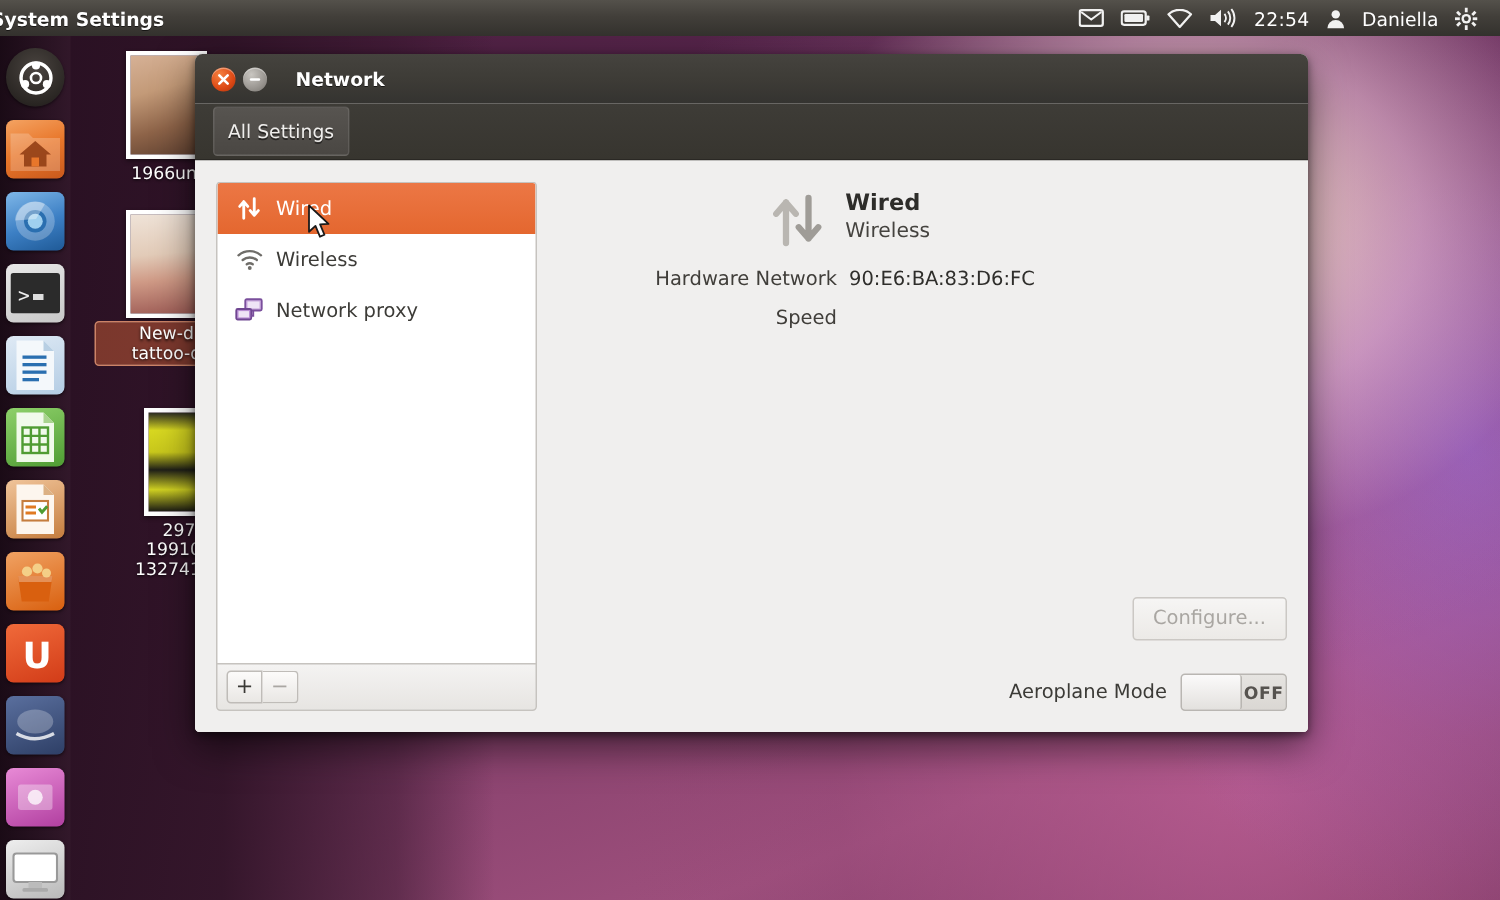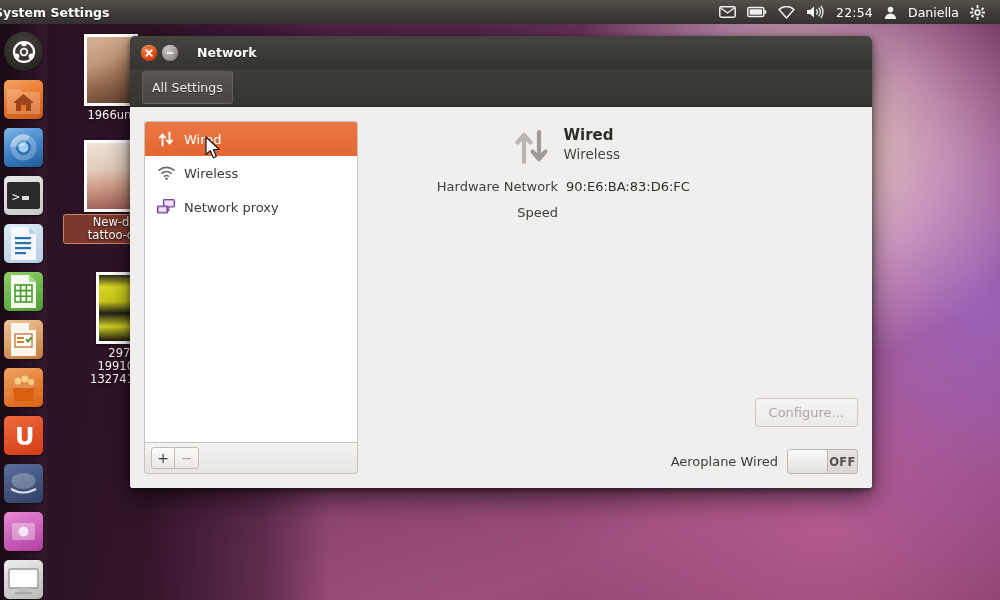--- a/index.html
+++ b/index.html
@@ -483,21 +483,21 @@
       </div>
 
       <div class="frow">
         <div class="flabel">Speed</div>
         <div class="fvalue"></div>
       </div>
 
       <div id="configure">Configure...</div>
 
       <div id="aerorow">
-        <div id="aerolabel">Aeroplane Wired</div>
+        <div id="aerolabel">Aeroplane Mode</div>
         <div id="aerosw">
           <div id="aeroknob"></div>
           <div id="aerotxt">OFF</div>
         </div>
       </div>
 
     </div>
   </div>
 </div>
 

